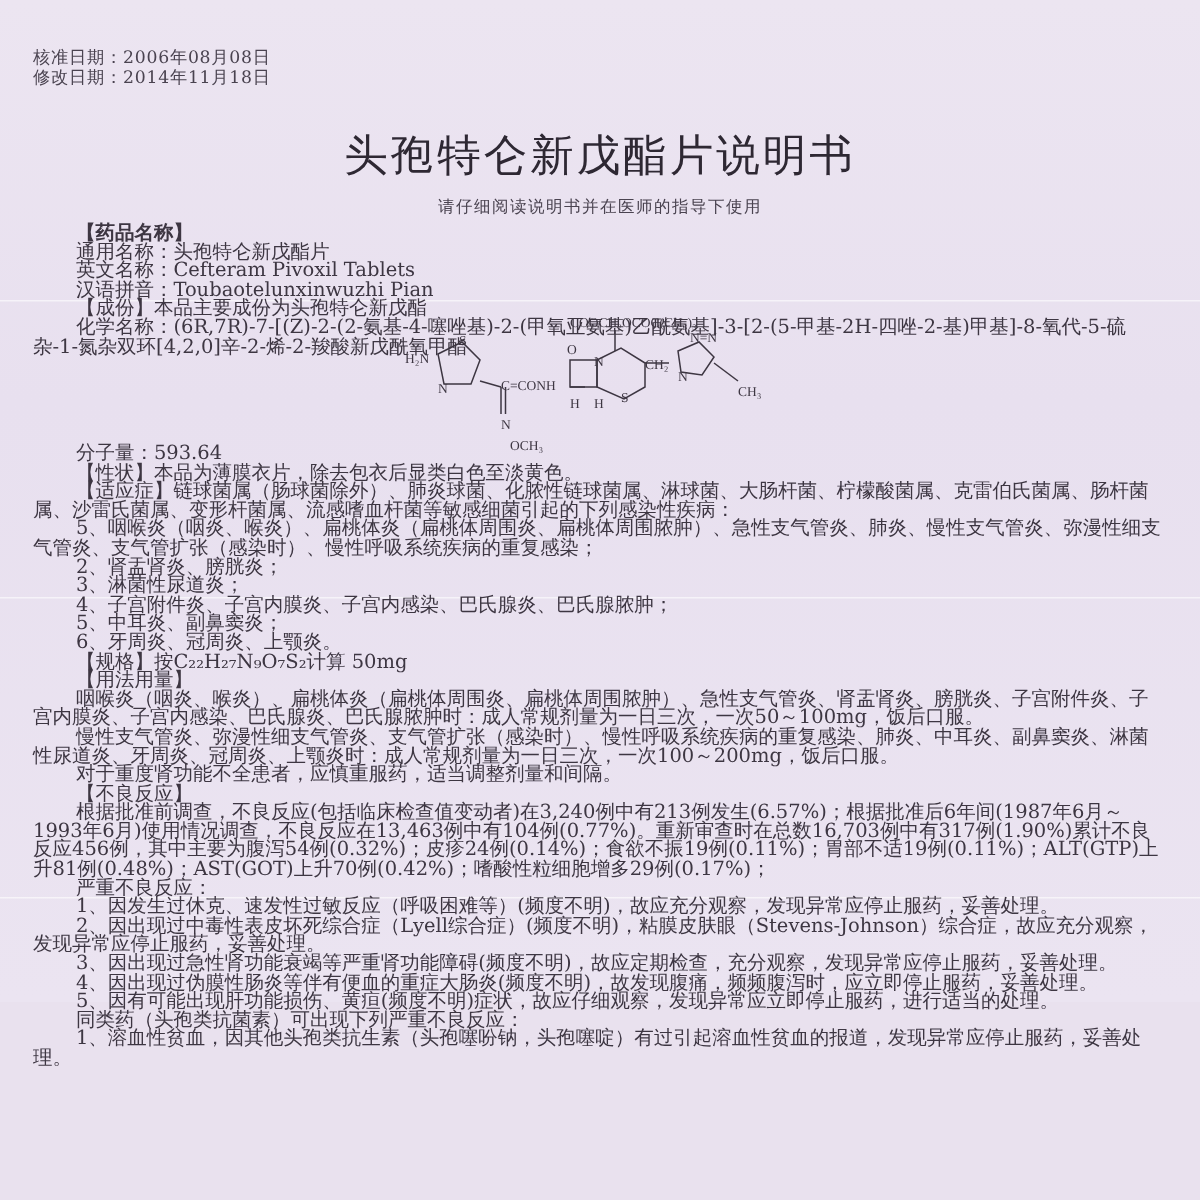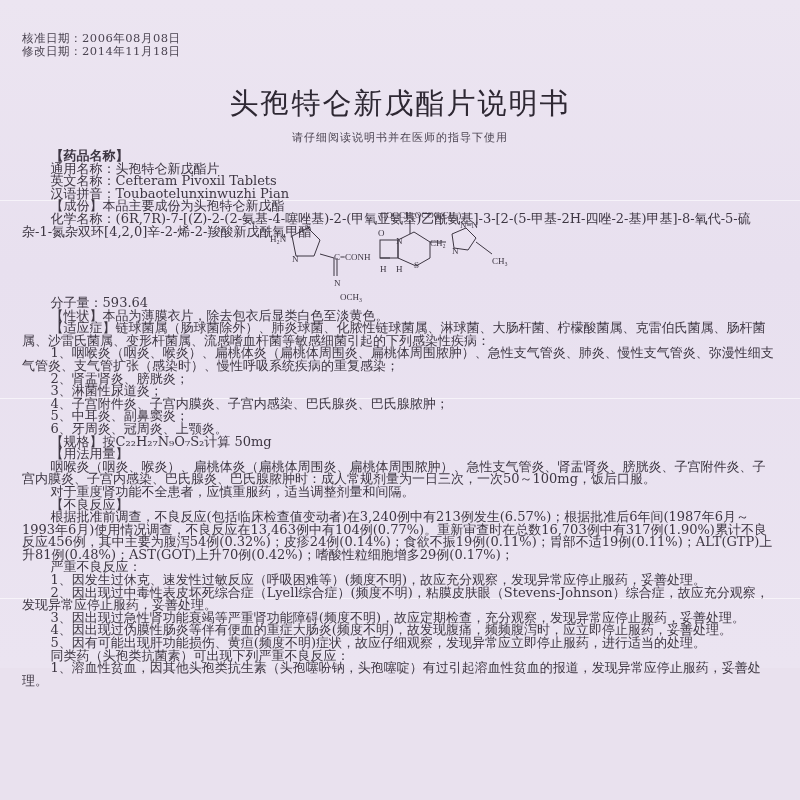--- a/index.html
+++ b/index.html
@@ -74,29 +74,30 @@
         <text x="222" y="48">N</text>
         <text x="262" y="58">CH₃</text>
       </g>
     </svg>
   </div>
 
   <div class="body" style="top:297px">
     <p class="ind">分子量：593.64</p>
     <p class="ind">【性状】本品为薄膜衣片，除去包衣后显类白色至淡黄色。</p>
     <p class="ind">【适应症】链球菌属（肠球菌除外）、肺炎球菌、化脓性链球菌属、淋球菌、大肠杆菌、柠檬酸菌属、克雷伯氏菌属、肠杆菌属、沙雷氏菌属、变形杆菌属、流感嗜血杆菌等敏感细菌引起的下列感染性疾病：</p>
-    <p class="ind">1、咽喉炎（咽炎、喉炎）、扁桃体炎（扁桃体周围炎、扁桃体周围脓肿）、急性支气管炎、肺炎、慢性支气管炎、弥漫性细支气管炎、支气管扩张（感染时）、慢性呼吸系统疾病的重复感染；</p>
+    <p class="ind">5、咽喉炎（咽炎、喉炎）、扁桃体炎（扁桃体周围炎、扁桃体周围脓肿）、急性支气管炎、肺炎、慢性支气管炎、弥漫性细支气管炎、支气管扩张（感染时）、慢性呼吸系统疾病的重复感染；</p>
     <p class="ind">2、肾盂肾炎、膀胱炎；</p>
     <p class="ind">3、淋菌性尿道炎；</p>
     <p class="ind">4、子宫附件炎、子宫内膜炎、子宫内感染、巴氏腺炎、巴氏腺脓肿；</p>
     <p class="ind">5、中耳炎、副鼻窦炎；</p>
     <p class="ind">6、牙周炎、冠周炎、上颚炎。</p>
     <p class="ind">【规格】按C₂₂H₂₇N₉O₇S₂计算 50mg</p>
     <p class="ind">【用法用量】</p>
     <p class="ind">咽喉炎（咽炎、喉炎）、扁桃体炎（扁桃体周围炎、扁桃体周围脓肿）、急性支气管炎、肾盂肾炎、膀胱炎、子宫附件炎、子宫内膜炎、子宫内感染、巴氏腺炎、巴氏腺脓肿时：成人常规剂量为一日三次，一次50～100mg，饭后口服。</p>
+    <p class="ind">慢性支气管炎、弥漫性细支气管炎、支气管扩张（感染时）、慢性呼吸系统疾病的重复感染、肺炎、中耳炎、副鼻窦炎、淋菌性尿道炎、牙周炎、冠周炎、上颚炎时：成人常规剂量为一日三次，一次100～200mg，饭后口服。</p>
     <p class="ind">对于重度肾功能不全患者，应慎重服药，适当调整剂量和间隔。</p>
     <p class="ind">【不良反应】</p>
     <p class="ind">根据批准前调查，不良反应(包括临床检查值变动者)在3,240例中有213例发生(6.57%)；根据批准后6年间(1987年6月～1993年6月)使用情况调查，不良反应在13,463例中有104例(0.77%)。重新审查时在总数16,703例中有317例(1.90%)累计不良反应456例，其中主要为腹泻54例(0.32%)；皮疹24例(0.14%)；食欲不振19例(0.11%)；胃部不适19例(0.11%)；ALT(GTP)上升81例(0.48%)；AST(GOT)上升70例(0.42%)；嗜酸性粒细胞增多29例(0.17%)；</p>
     <p class="ind">严重不良反应：</p>
     <p class="ind">1、因发生过休克、速发性过敏反应（呼吸困难等）(频度不明)，故应充分观察，发现异常应停止服药，妥善处理。</p>
     <p class="ind">2、因出现过中毒性表皮坏死综合症（Lyell综合症）(频度不明)，粘膜皮肤眼（Stevens-Johnson）综合症，故应充分观察，发现异常应停止服药，妥善处理。</p>
     <p class="ind">3、因出现过急性肾功能衰竭等严重肾功能障碍(频度不明)，故应定期检查，充分观察，发现异常应停止服药，妥善处理。</p>
     <p class="ind">4、因出现过伪膜性肠炎等伴有便血的重症大肠炎(频度不明)，故发现腹痛，频频腹泻时，应立即停止服药，妥善处理。</p>
     <p class="ind">5、因有可能出现肝功能损伤、黄疸(频度不明)症状，故应仔细观察，发现异常应立即停止服药，进行适当的处理。</p>
     <p class="ind">同类药（头孢类抗菌素）可出现下列严重不良反应：</p>

